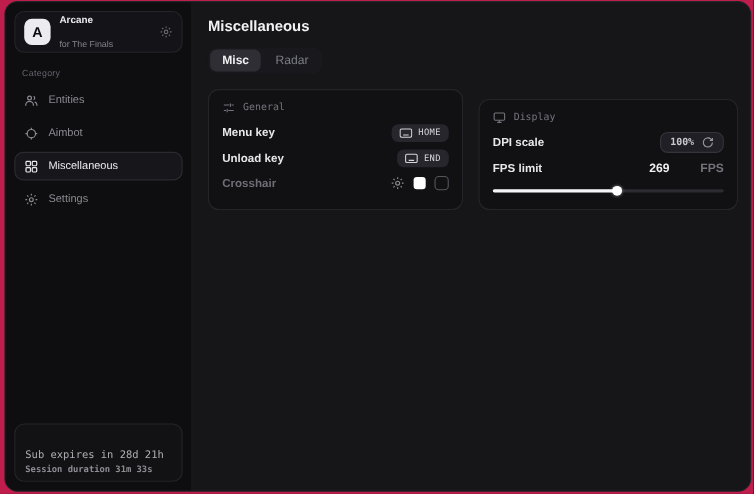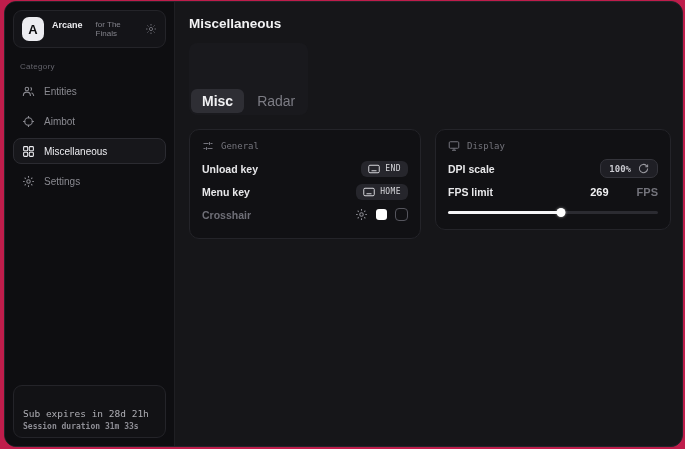--- a/index.html
+++ b/index.html
@@ -31,21 +31,21 @@
     border-radius:9px;
     display:flex; align-items:center; gap:8px;
     padding:0 8px; cursor:pointer;
   }
   .avatar {
     width:24px; height:24px; border-radius:7px;
     background:#ececf0; color:#0b0b0d;
     font-size:13px; font-weight:700;
     display:flex; align-items:center; justify-content:center;
   }
-  .user-meta { display:flex; gap:13px; }
+  .user-meta { display:flex; flex-direction:column; gap:13px; }
   .user-title { font-size:9px; font-weight:700; color:#ececf0; }
   .user-sub { font-size:8px; color:#83838b; }
   .user-card .icon-btn { margin-left:auto; color:#6a6a72; }
   .category-label {
     margin:14px 0 7px 7px;
     font-size:8px; color:#64646c; letter-spacing:.3px;
   }
   .nav { display:flex; flex-direction:column; gap:4px; }
   .nav-item {
     height:26px; display:flex; align-items:center; gap:9px;
@@ -73,24 +73,24 @@
   }
   
   .main { flex:1; padding:14px 14px 0 14px; }
   .page-title { font-size:13.5px; font-weight:700; color:#f2f2f4; }
   .tabs {
     margin-top:12px; display:inline-flex; gap:2px;
     background:#19191d; border-radius:8px; padding:2px;
   }
   .tab {
     padding:4px 11px; border-radius:6px;
-    font-size:14px; color:#7c7c84; cursor:pointer;margin-top:44px;
+    font-size:11px; color:#7c7c84; cursor:pointer;
   }
   .tab.active { background:#2e2e34; color:#f0f0f2; font-weight:700; }
-  .cards { margin-top:14px; display:flex; gap:14px; align-items:flex-start; }
+  .cards { margin-top:14px; display:flex; gap:14px; align-items:flex-end; }
   .card {
     background:#111114; border:1px solid #242429;
     border-radius:10px; padding:10px 12px 12px;
   }
   .card-general { width:232px; }
   .card-display { width:236px;padding-left:12px; }
   .card-header {
     display:flex; align-items:center; gap:7px;
     color:#74747c; margin-bottom:5px;
   }
@@ -239,42 +239,42 @@
           <span>
             <svg width="12" height="12" viewBox="0 0 24 24" fill="none" stroke="currentColor" stroke-width="2">
               <path d="M3 7h10M17 7h4M15 4v6"></path>
               <path d="M3 17h4M11 17h10M9 14v6"></path>
             </svg>
           </span>
           <span class="card-header-title">General</span>
         </div>
 
         <div class="row">
+          <span class="row-label">Menu key</span>
+          <span class="keybind-btn">
+            <span>
+              <svg width="12" height="10" viewBox="0 0 24 18" fill="none" stroke="currentColor" stroke-width="2">
+                <rect x="1.5" y="1.5" width="21" height="15" rx="2.5"></rect>
+                <path d="M7 12.5h10"></path>
+              </svg>
+            </span>
+            <span class="keybind-text">HOME</span>
+          </span>
+        </div>
+
+        <div class="row">
           <span class="row-label">Unload key</span>
           <span class="keybind-btn">
             <span>
               <svg width="12" height="10" viewBox="0 0 24 18" fill="none" stroke="currentColor" stroke-width="2">
                 <rect x="1.5" y="1.5" width="21" height="15" rx="2.5"></rect>
                 <path d="M7 12.5h10"></path>
               </svg>
             </span>
             <span class="keybind-text">END</span>
-          </span>
-        </div>
-
-        <div class="row">
-          <span class="row-label">Menu key</span>
-          <span class="keybind-btn">
-            <span>
-              <svg width="12" height="10" viewBox="0 0 24 18" fill="none" stroke="currentColor" stroke-width="2">
-                <rect x="1.5" y="1.5" width="21" height="15" rx="2.5"></rect>
-                <path d="M7 12.5h10"></path>
-              </svg>
-            </span>
-            <span class="keybind-text">HOME</span>
           </span>
         </div>
 
         <div class="row">
           <span class="row-label muted">Crosshair</span>
           <span class="crosshair-controls">
             <span class="icon-btn">
               <svg width="13" height="13" viewBox="0 0 24 24" fill="none" stroke="currentColor" stroke-width="2">
                 <circle cx="12" cy="12" r="3.2"></circle>
                 <path d="M12 2v3M12 19v3M2 12h3M19 12h3M4.9 4.9l2.1 2.1M17 17l2.1 2.1M19.1 4.9L17 7M7 17l-2.1 2.1"></path>

